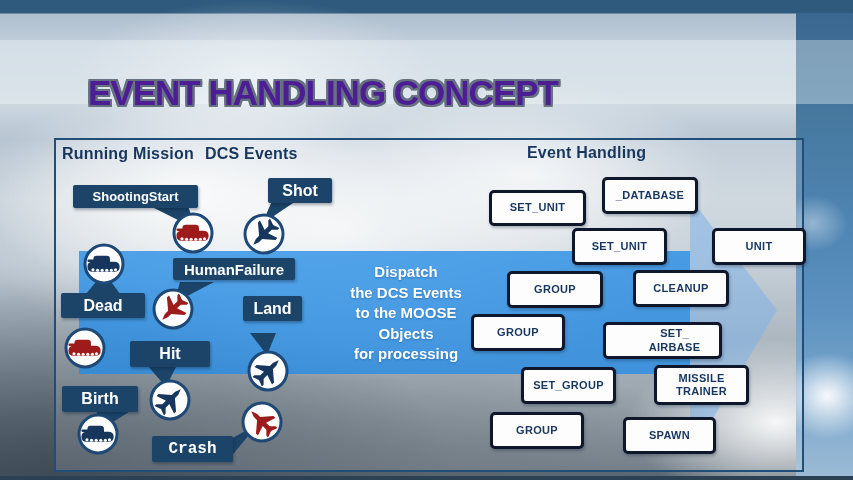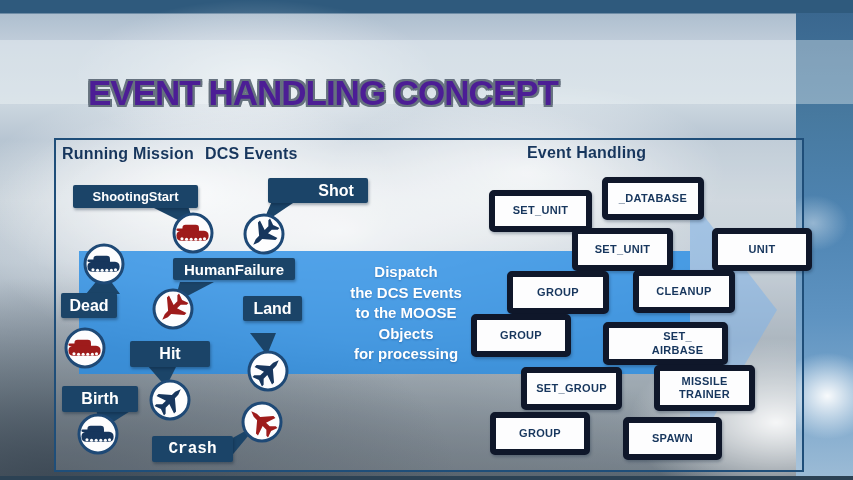--- a/index.html
+++ b/index.html
@@ -35,21 +35,21 @@
     border:2px solid #1f4e79;background:rgba(255,255,255,0.15);
   }
   svg.overlay{position:absolute;left:0;top:0;z-index:2;}
   .header{position:absolute;color:#17365d;font-weight:700;font-size:16px;z-index:3;letter-spacing:0.2px;}
   .label{
     position:absolute;background:#1b4468;color:#fff;font-weight:700;z-index:3;
     display:flex;align-items:center;justify-content:center;border-radius:2px;
     box-shadow:1px 2px 3px rgba(10,30,50,0.35);
   }
   .hbox{
-    position:absolute;background:#fdfdfe;border:6px solid #0f172a;border-radius:5px;z-index:3;
+    position:absolute;background:#fdfdfe;border:3px solid #0f172a;border-radius:5px;z-index:3;
     color:#17365d;font-weight:700;font-size:11px;letter-spacing:0.3px;line-height:1.2;
     display:flex;align-items:center;justify-content:center;text-align:center;white-space:pre-line;
     box-shadow:1px 2px 3px rgba(15,35,60,0.3);
   }
   .dispatch{
     position:absolute;left:330px;top:262px;width:152px;z-index:3;
     color:#fff;font-weight:700;font-size:15px;line-height:20.5px;text-align:center;white-space:pre-line;
     text-shadow:0 1px 2px rgba(0,50,110,0.35);
   }
   .bottom-strip{position:absolute;left:0;top:476px;width:853px;height:4px;background:#2c4254;z-index:4;}
@@ -129,22 +129,22 @@
     <circle r="19" fill="#fdfdfe" stroke="#1e4976" stroke-width="3"></circle>
     <use href="#jet-shape" fill="#9e1b1b" transform="rotate(-45) scale(0.95)"></use>
   </g>
 </svg>
 
 <div class="header" style="left:62px;top:145px;">Running Mission</div>
 <div class="header" style="left:205px;top:145px;">DCS Events</div>
 <div class="header" style="left:527px;top:144px;">Event Handling</div>
 
 <div class="label" style="left:73px;top:185px;width:125px;height:23px;font-size:13px;">ShootingStart</div>
-<div class="label" style="left:268px;top:178px;width:64px;height:25px;font-size:16px;padding-left:36px;">Shot</div>
-<div class="label" style="left:61px;top:293px;width:56px;height:25px;font-size:16px;">Dead</div>
+<div class="label" style="left:268px;top:178px;width:64px;height:25px;font-size:16px;">Shot</div>
+<div class="label" style="left:61px;top:293px;width:84px;height:25px;font-size:16px;">Dead</div>
 <div class="label" style="left:173px;top:258px;width:122px;height:22px;font-size:15px;">HumanFailure</div>
 <div class="label" style="left:243px;top:296px;width:59px;height:25px;font-size:16px;">Land</div>
 <div class="label" style="left:130px;top:341px;width:80px;height:26px;font-size:16px;">Hit</div>
 <div class="label" style="left:62px;top:386px;width:76px;height:26px;font-size:16px;">Birth</div>
 <div class="label" style="left:152px;top:436px;width:81px;height:26px;font-size:16px;font-family:Liberation Mono, monospace;">Crash</div>
 
 <div class="dispatch">Dispatch
 the DCS Events
 to the MOOSE
 Objects

